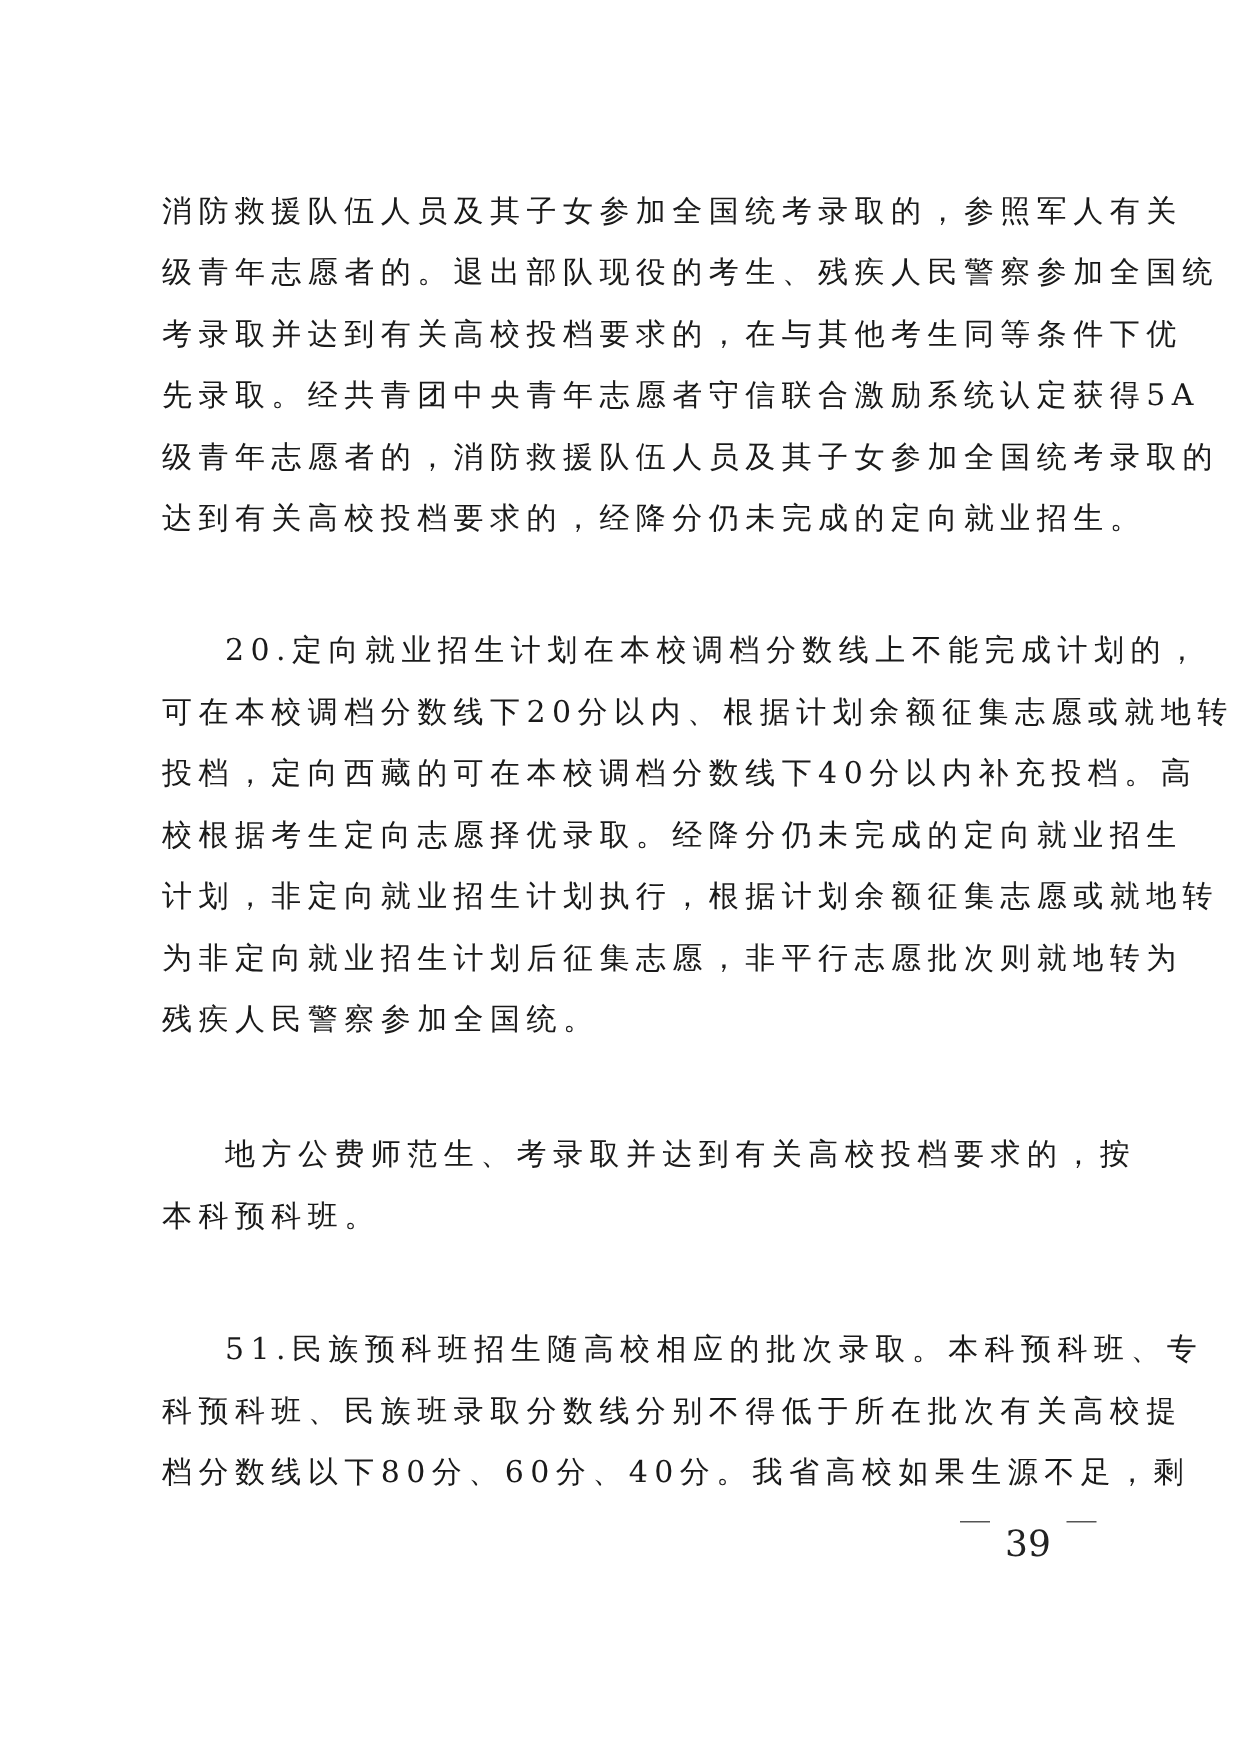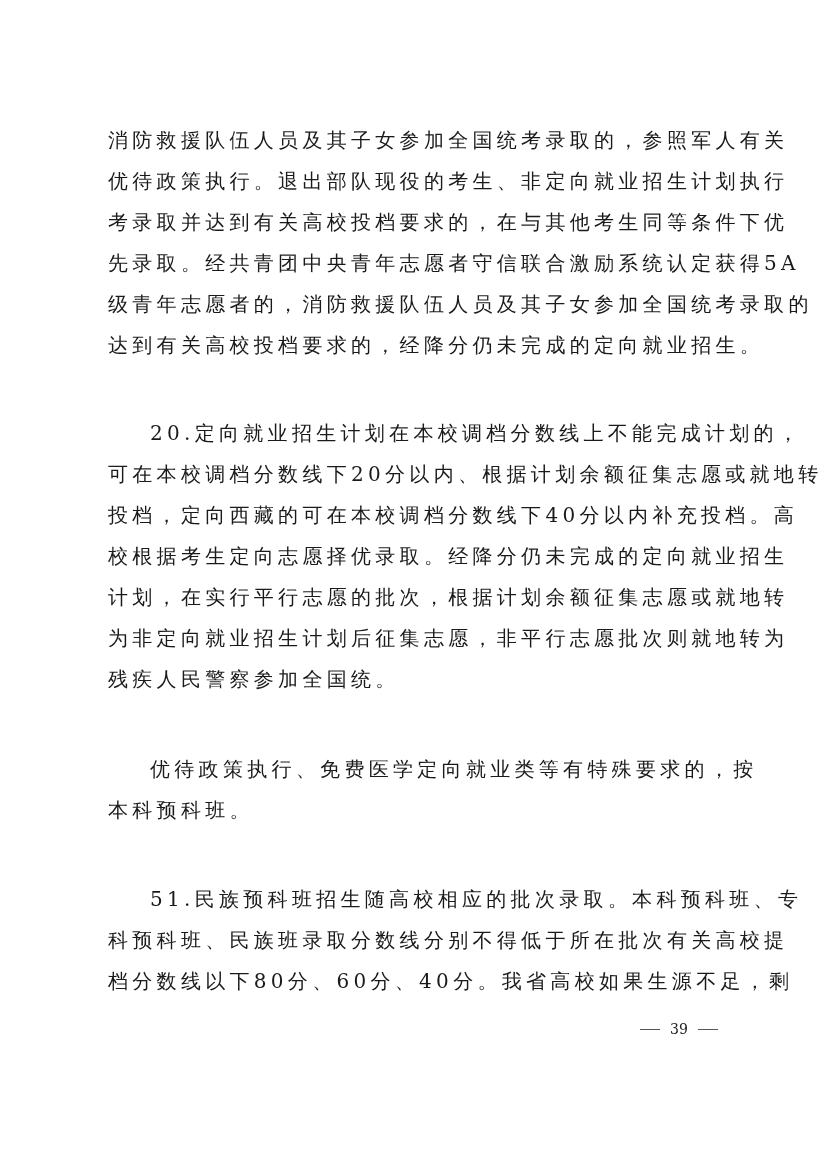--- a/index.html
+++ b/index.html
@@ -42,59 +42,58 @@
       left: 150px;
       width: 582px;
     }
     .page-number {
       position: absolute;
       top: 1014px;
       left: 640px;
       width: 100px;
       height: 30px;
       line-height: 30px;
-      font-size: 14px;
+      font-size: 24px;
       display: flex;
-      align-items: center;
       gap: 10px;
       color: #222;
     }
     .page-number .dash {
       display: inline-block;
       width: 20px;
       height: 1px;
       background: #555;
     }
   </style>
 </head>
 <body>
 
 <div class="page">
 
   <div>
     <div class="line" style="top:125px">消防救援队伍人员及其子女参加全国统考录取的，参照军人有关</div>
-    <div class="line" style="top:166px">优待政策执行。退出部队现役的考生、非定向就业招生计划执行</div>
+    <div class="line" style="top:166px">级青年志愿者的。退出部队现役的考生、残疾人民警察参加全国统</div>
     <div class="line" style="top:207px">考录取并达到有关高校投档要求的，在与其他考生同等条件下优</div>
     <div class="line" style="top:248px">先录取。经共青团中央青年志愿者守信联合激励系统认定获得5A</div>
     <div class="line" style="top:289px">级青年志愿者的，消防救援队伍人员及其子女参加全国统考录取的</div>
     <div class="line last" style="top:330px">达到有关高校投档要求的，经降分仍未完成的定向就业招生。</div>
   </div>
 
   <div>
     <div class="line indent" style="top:418px">20.定向就业招生计划在本校调档分数线上不能完成计划的，</div>
     <div class="line" style="top:459px">可在本校调档分数线下20分以内、根据计划余额征集志愿或就地转</div>
     <div class="line" style="top:500px">投档，定向西藏的可在本校调档分数线下40分以内补充投档。高</div>
     <div class="line" style="top:541px">校根据考生定向志愿择优录取。经降分仍未完成的定向就业招生</div>
-    <div class="line" style="top:582px">计划，在实行平行志愿的批次，根据计划余额征集志愿或就地转</div>
+    <div class="line" style="top:582px">计划，非定向就业招生计划执行，根据计划余额征集志愿或就地转</div>
     <div class="line" style="top:623px">为非定向就业招生计划后征集志愿，非平行志愿批次则就地转为</div>
     <div class="line last" style="top:664px">残疾人民警察参加全国统。</div>
   </div>
 
   <div>
-    <div class="line indent" style="top:754px">优待政策执行、免费医学定向就业类等有特殊要求的，按</div>
+    <div class="line indent" style="top:754px">地方公费师范生、考录取并达到有关高校投档要求的，按</div>
     <div class="line last" style="top:795px">本科预科班。</div>
   </div>
 
   <div>
     <div class="line indent" style="top:884px">51.民族预科班招生随高校相应的批次录取。本科预科班、专</div>
     <div class="line" style="top:925px">科预科班、民族班录取分数线分别不得低于所在批次有关高校提</div>
     <div class="line" style="top:966px">档分数线以下80分、60分、40分。我省高校如果生源不足，剩</div>
   </div>
 
   <div class="page-number">

